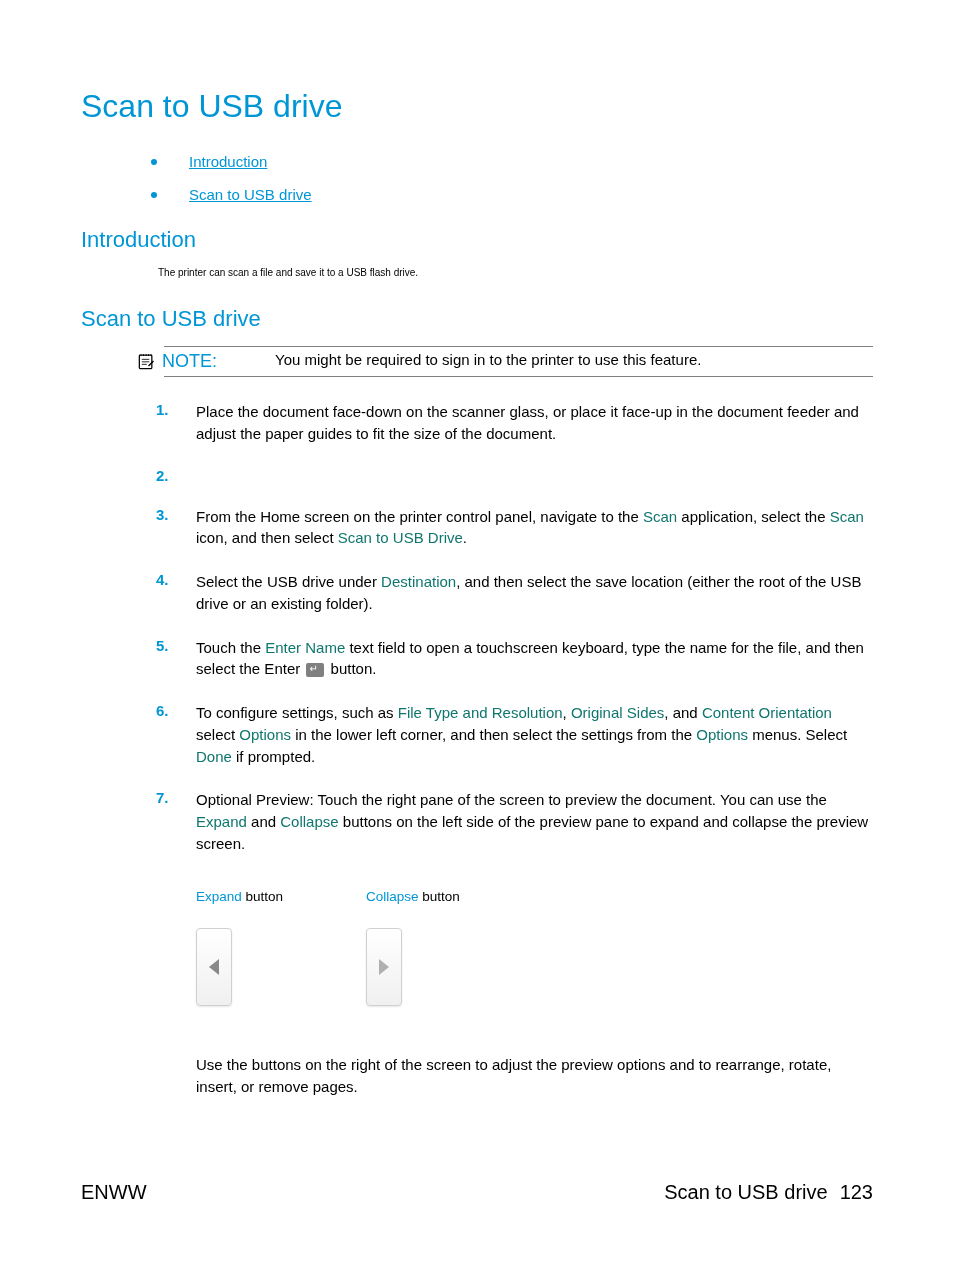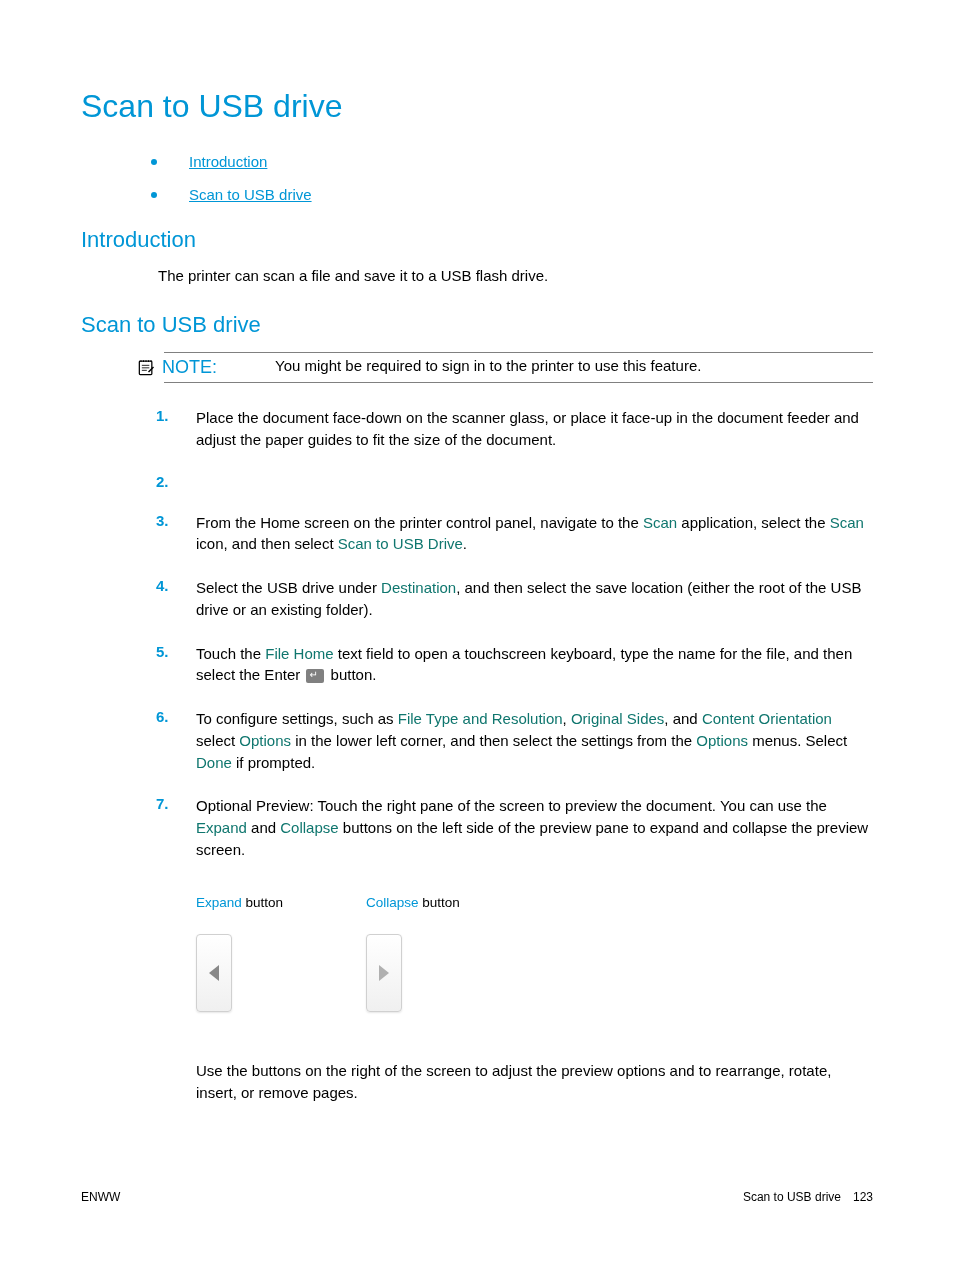--- a/index.html
+++ b/index.html
@@ -42,21 +42,21 @@
     }
     .section-heading {
       font-size: 22px;
       font-weight: 400;
       color: #0096d6;
       margin-bottom: 14px;
       margin-top: 8px;
     }
     .intro-text {
       margin-left: 77px;
-      font-size: 15px;
+      font-size: 10px;
       margin-bottom: 28px;
     }
     .note-box {
       margin-left: 55px;
       margin-bottom: 24px;
     }
     .note-line {
       border-top: 1px solid #808080;
       margin-left: 28px;
     }
@@ -165,21 +165,21 @@
       border-bottom: 8px solid transparent;
       border-left: 10px solid #b0b0b0;
     }
     .footer {
       position: absolute;
       bottom: 67px;
       left: 81px;
       right: 81px;
       display: flex;
       justify-content: space-between;
-      font-size: 12px;
+      font-size: 20px;
       gap: 24px;
     }
     .footer-right {
       display: flex;
       gap: 12px;
     }
   </style>
 </head>
 <body>
 
@@ -234,21 +234,21 @@
     <div class="step-text"><span>From the Home screen on the printer control panel, navigate to the </span><span class="ui-term">Scan</span><span> application, select the </span><span class="ui-term">Scan</span><span> icon, and then select </span><span class="ui-term">Scan to USB Drive</span><span>.</span></div>
   </div>
 
   <div class="step">
     <div class="step-num">4.</div>
     <div class="step-text"><span>Select the USB drive under </span><span class="ui-term">Destination</span><span>, and then select the save location (either the root of the USB drive or an existing folder).</span></div>
   </div>
 
   <div class="step">
     <div class="step-num">5.</div>
-    <div class="step-text"><span>Touch the </span><span class="ui-term">File Home</span><span> text field to open a touchscreen keyboard, type the name for the file, and then select the Enter </span><span class="enter-icon"></span><span> button.</span></div>
+    <div class="step-text"><span>Touch the </span><span class="ui-term">Enter Name</span><span> text field to open a touchscreen keyboard, type the name for the file, and then select the Enter </span><span class="enter-icon"></span><span> button.</span></div>
   </div>
 
   <div class="step">
     <div class="step-num">6.</div>
     <div class="step-text"><span>To configure settings, such as </span><span class="ui-term">File Type and Resolution</span><span>, </span><span class="ui-term">Original Sides</span><span>, and </span><span class="ui-term">Content Orientation</span><span> select </span><span class="ui-term">Options</span><span> in the lower left corner, and then select the settings from the </span><span class="ui-term">Options</span><span> menus. Select </span><span class="ui-term">Done</span><span> if prompted.</span></div>
   </div>
 
   <div class="step">
     <div class="step-num">7.</div>
     <div class="step-text">

